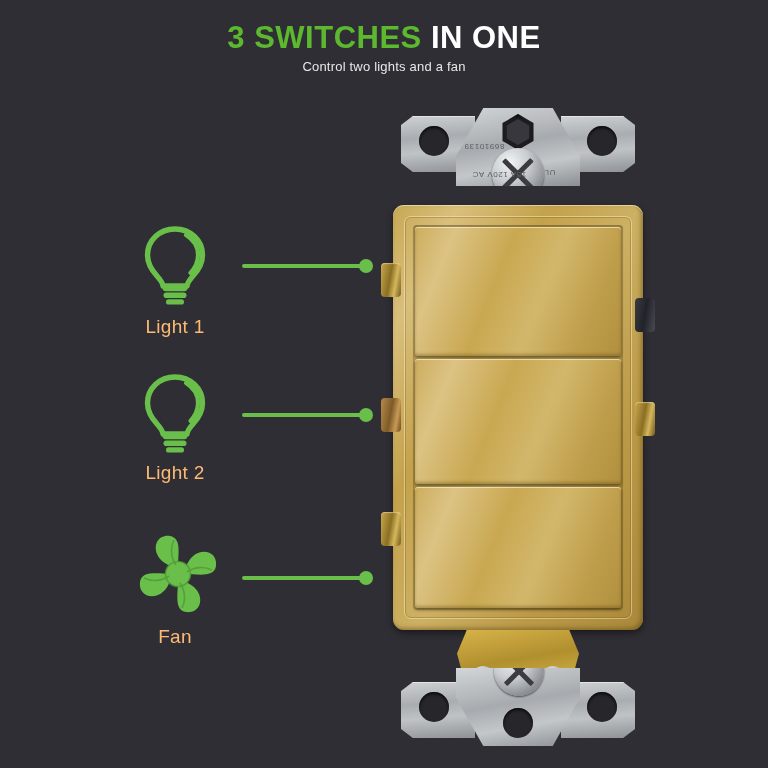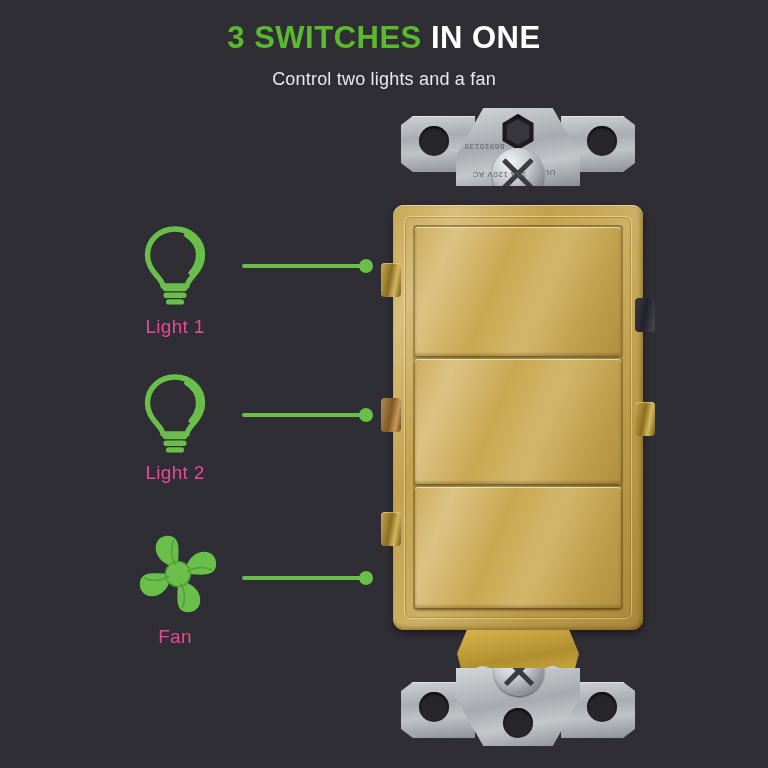--- a/index.html
+++ b/index.html
@@ -28,22 +28,22 @@
   #headline {
     font-size: 31px;
     font-weight: bold;
     letter-spacing: 0.5px;
     line-height: 1;
     white-space: nowrap;
   }
   #headline .accent { color: #5cb82e; }
   #headline .plain  { color: #ffffff; }
   #subhead {
-    margin-top: 16px;
-    font-size: 18px;
+    margin-top: 6px;
+    font-size: 13px;
     font-weight: 300;
     color: #e8e8ea;
     letter-spacing: 0.2px;
   }
 
   
   .feature {
     position: absolute;
     left: 0;
     width: 380px;
@@ -56,21 +56,21 @@
     width: 86px;
     height: 86px;
   }
   .feature .flabel {
     position: absolute;
     left: 100px;
     width: 150px;
     text-align: center;
     font-size: 19px;
     font-weight: 300;
-    color: #ec4899;
+    color: #fdba74;
     letter-spacing: 0.3px;
   }
   .connector {
     position: absolute;
     height: 14px;
   }
   .connector .cline {
     position: absolute;
     left: 0;
     top: 5px;

